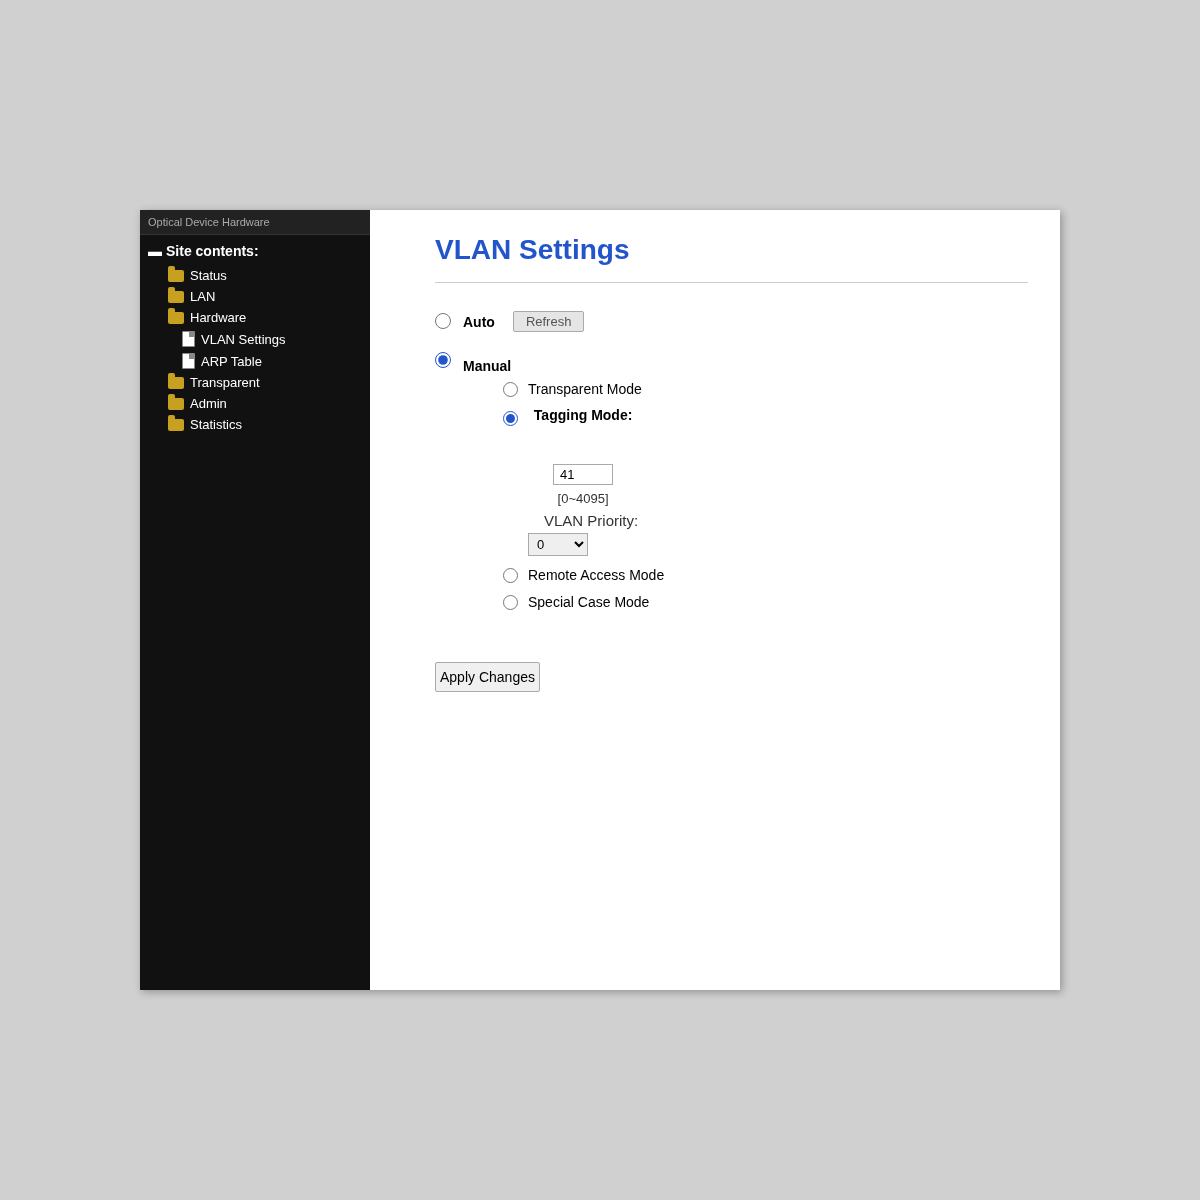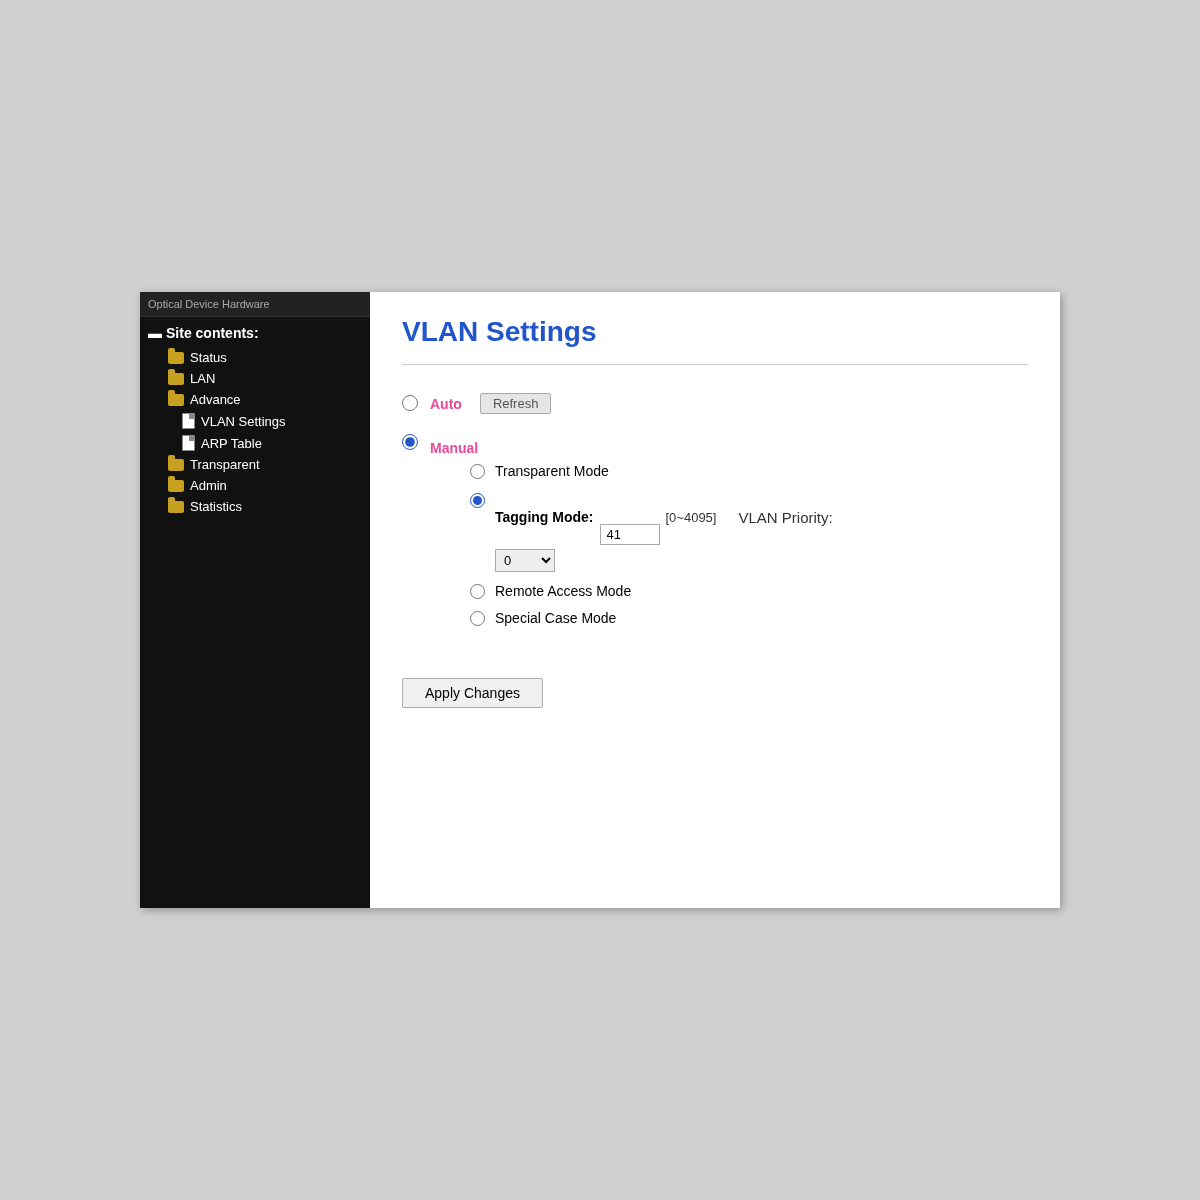--- a/index.html
+++ b/index.html
@@ -16,24 +16,25 @@
       display: flex;
       justify-content: center;
       align-items: center;
       width: 1200px;
       height: 1200px;
       background: #d0d0d0;
     }
 
     .browser-frame {
       width: 920px;
-      height: 616px;
+      height: 780px;
       background: #fff;
       display: flex;
       box-shadow: 2px 2px 8px rgba(0,0,0,0.3);
+      gap: 33px;
     }
 
     
     .sidebar {
       width: 230px;
       background: #111;
       color: #fff;
       padding: 0;
       flex-shrink: 0;
       position: relative;
@@ -161,21 +162,21 @@
       width: 16px;
       height: 16px;
       flex-shrink: 0;
       cursor: pointer;
       accent-color: #2255cc;
     }
 
     .radio-label {
       font-weight: bold;
       font-size: 14px;
-      color: #ec4899;
+      color: #000000;
     }
 
     .refresh-btn {
       padding: 2px 12px;
       background: #e5e5e5;
       border: 1px solid #aaa;
       border-radius: 2px;
       font-size: 13px;
       color: #555;
       cursor: pointer;
@@ -209,20 +210,21 @@
       font-weight: normal;
       font-size: 14px;
       color: #000;
     }
 
     .tagging-row {
       display: flex;
       align-items: center;
       gap: 6px;
       flex-wrap: wrap;
+      flex-direction: column;
     }
 
     .tagging-mode-label {
       font-weight: bold;
       font-size: 14px;
       color: #000;
     }
 
     .tagging-input {
       border: 1px solid #aaa;
@@ -251,21 +253,21 @@
       margin-top: 4px;
     }
 
     .tagging-block {
       display: flex;
       flex-direction: column;
     }
 
     .apply-btn {
       margin-top: 24px;
-      padding: 6px 22px;
+      padding: 6px 4px;
       background: #f0f0f0;
       border: 1px solid #aaa;
       border-radius: 2px;
       font-size: 14px;
       color: #000;
       cursor: pointer;
     }
 
     .auto-row-content {
       display: flex;
@@ -291,21 +293,21 @@
         <div class="nav-item indent1">
           <span class="folder-icon"></span>
           <span>Status</span>
         </div>
         <div class="nav-item indent1">
           <span class="folder-icon"></span>
           <span>LAN</span>
         </div>
         <div class="nav-item indent1">
           <span class="folder-icon"></span>
-          <span>Advance</span>
+          <span>Hardware</span>
         </div>
         <div class="nav-item indent2">
           <span class="file-icon"></span>
           <span>VLAN Settings</span>
         </div>
         <div class="nav-item indent2">
           <span class="file-icon"></span>
           <span>ARP Table</span>
         </div>
         <div class="nav-item indent1">

